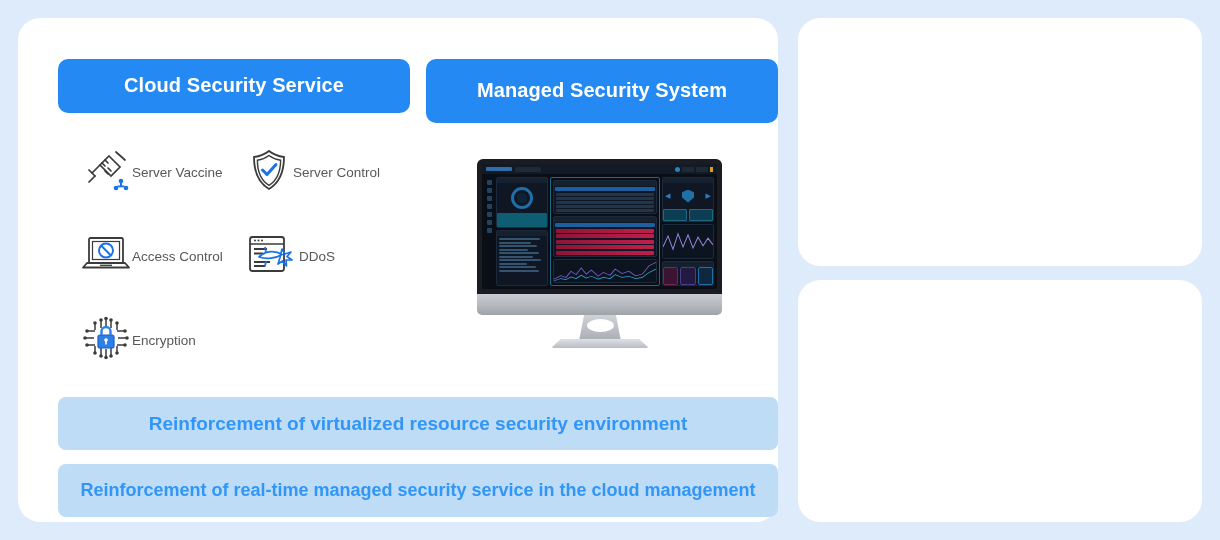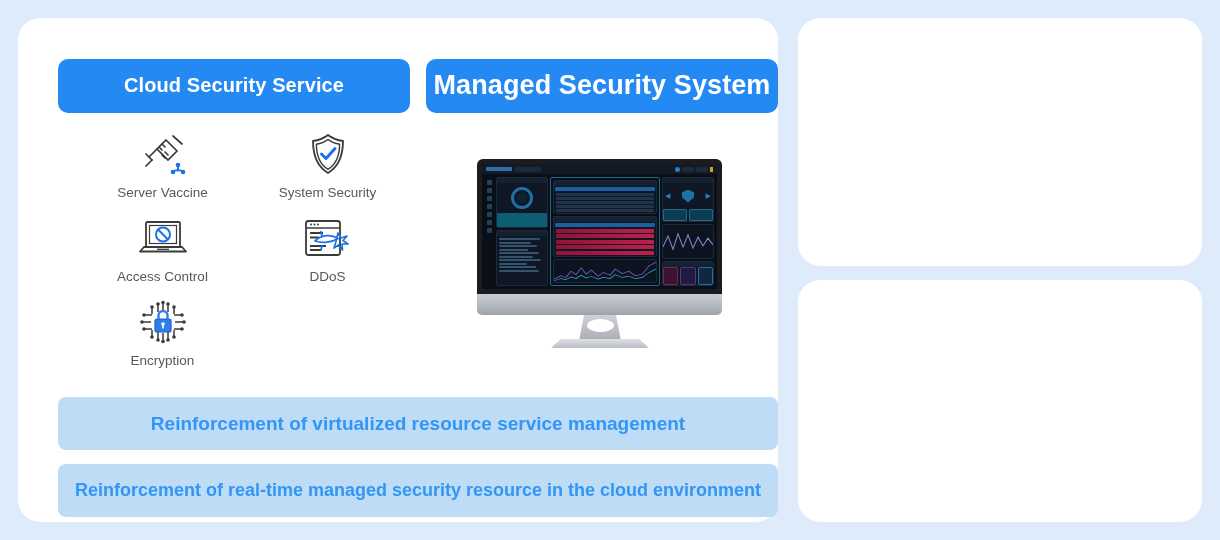--- a/index.html
+++ b/index.html
@@ -20,28 +20,28 @@
   #right-bottom-card{left:798px;top:280px;width:404px;height:242px;}
 
   
   .pill{
     position:absolute;background:#2489f2;border-radius:10px;
     color:#ffffff;display:flex;align-items:center;justify-content:center;
     text-align:center;font-weight:bold;letter-spacing:.1px;
     line-height:1.18;box-sizing:border-box;
   }
   #pill-cloud{left:40px;top:41px;width:352px;height:54px;font-size:20px;}
-  #pill-managed{left:408px;top:41px;width:352px;height:54px;font-size:27px;}
+  #pill-managed{left:408px;top:41px;width:352px;height:64px;font-size:20px;}
 
   
   #icon-grid{
     position:absolute;left:62px;top:110px;width:330px;height:252px;
     display:grid;grid-template-columns:1fr 1fr;grid-template-rows:84px 84px 84px;
   }
-  .icon-cell{display:flex;flex-direction:column;align-items:center;justify-content:flex-start;}
+  .icon-cell{display:flex;flex-direction:row;align-items:center;justify-content:flex-start;}
   .icon-art{height:52px;display:flex;align-items:center;justify-content:center;}
   .icon-label{
     margin-top:5px;font-size:13.5px;color:#585858;white-space:nowrap;
   }
 
   
   .banner{
     position:absolute;left:40px;width:720px;background:#bfdcf7;border-radius:8px;
     display:flex;align-items:center;justify-content:center;
     color:#3196f5;font-weight:bold;box-sizing:border-box;
@@ -162,21 +162,21 @@
       </div>
 
       <div class="icon-cell">
         <div class="icon-art">
           <svg width="48" height="48" viewBox="0 0 48 48">
             <path d="M24 5 C19 9 13 10.5 9 11 C9 26 14 37 24 43 C34 37 39 26 39 11 C35 10.5 29 9 24 5Z" fill="none" stroke="#3b3b3b" stroke-width="1.8"></path>
             <path d="M24 9.5 C20 12.6 15.5 13.8 12.4 14.2 C12.4 26 16.3 34.5 24 39.3 C31.7 34.5 35.6 26 35.6 14.2 C32.5 13.8 28 12.6 24 9.5Z" fill="none" stroke="#3b3b3b" stroke-width="1.4"></path>
             <path d="M17.5 24 L22 28.5 L31 18.5" fill="none" stroke="#1b72e8" stroke-width="3" stroke-linecap="round" stroke-linejoin="round"></path>
           </svg>
         </div>
-        <div class="icon-label">System Security</div>
+        <div class="icon-label">Server Control</div>
       </div>
 
       <div class="icon-cell">
         <div class="icon-art">
           <svg width="52" height="48" viewBox="0 0 52 48">
             <rect x="9" y="8" width="34" height="25" rx="1.5" fill="none" stroke="#3b3b3b" stroke-width="1.8"></rect>
             <rect x="12.5" y="11.5" width="27" height="18" fill="none" stroke="#3b3b3b" stroke-width="1.2"></rect>
             <path d="M3 37.5 H49 L45 33 H7 Z" fill="none" stroke="#3b3b3b" stroke-width="1.8" stroke-linejoin="round"></path>
             <path d="M20 35.3 H32" stroke="#3b3b3b" stroke-width="1.3"></path>
             <circle cx="26" cy="20.5" r="7" fill="none" stroke="#1b72e8" stroke-width="2"></circle>
@@ -362,23 +362,23 @@
 
           </div>
         </div>
       </div>
       <div class="mon-chin"></div>
       <div class="mon-neck"></div>
       <div class="mon-neck-hole"></div>
       <div class="mon-base"></div>
     </div>
 
-    <div class="banner" id="banner-1">Reinforcement of virtualized resource service management</div>
-
-    <div class="banner" id="banner-2">Reinforcement of real-time managed security resource in the cloud environment</div>
+    <div class="banner" id="banner-1">Reinforcement of virtualized resource security environment</div>
+
+    <div class="banner" id="banner-2">Reinforcement of real-time managed security service in the cloud management</div>
   </div>
 
   <div class="card" id="right-top-card">
 
     
 
     
 
     
   </div>

